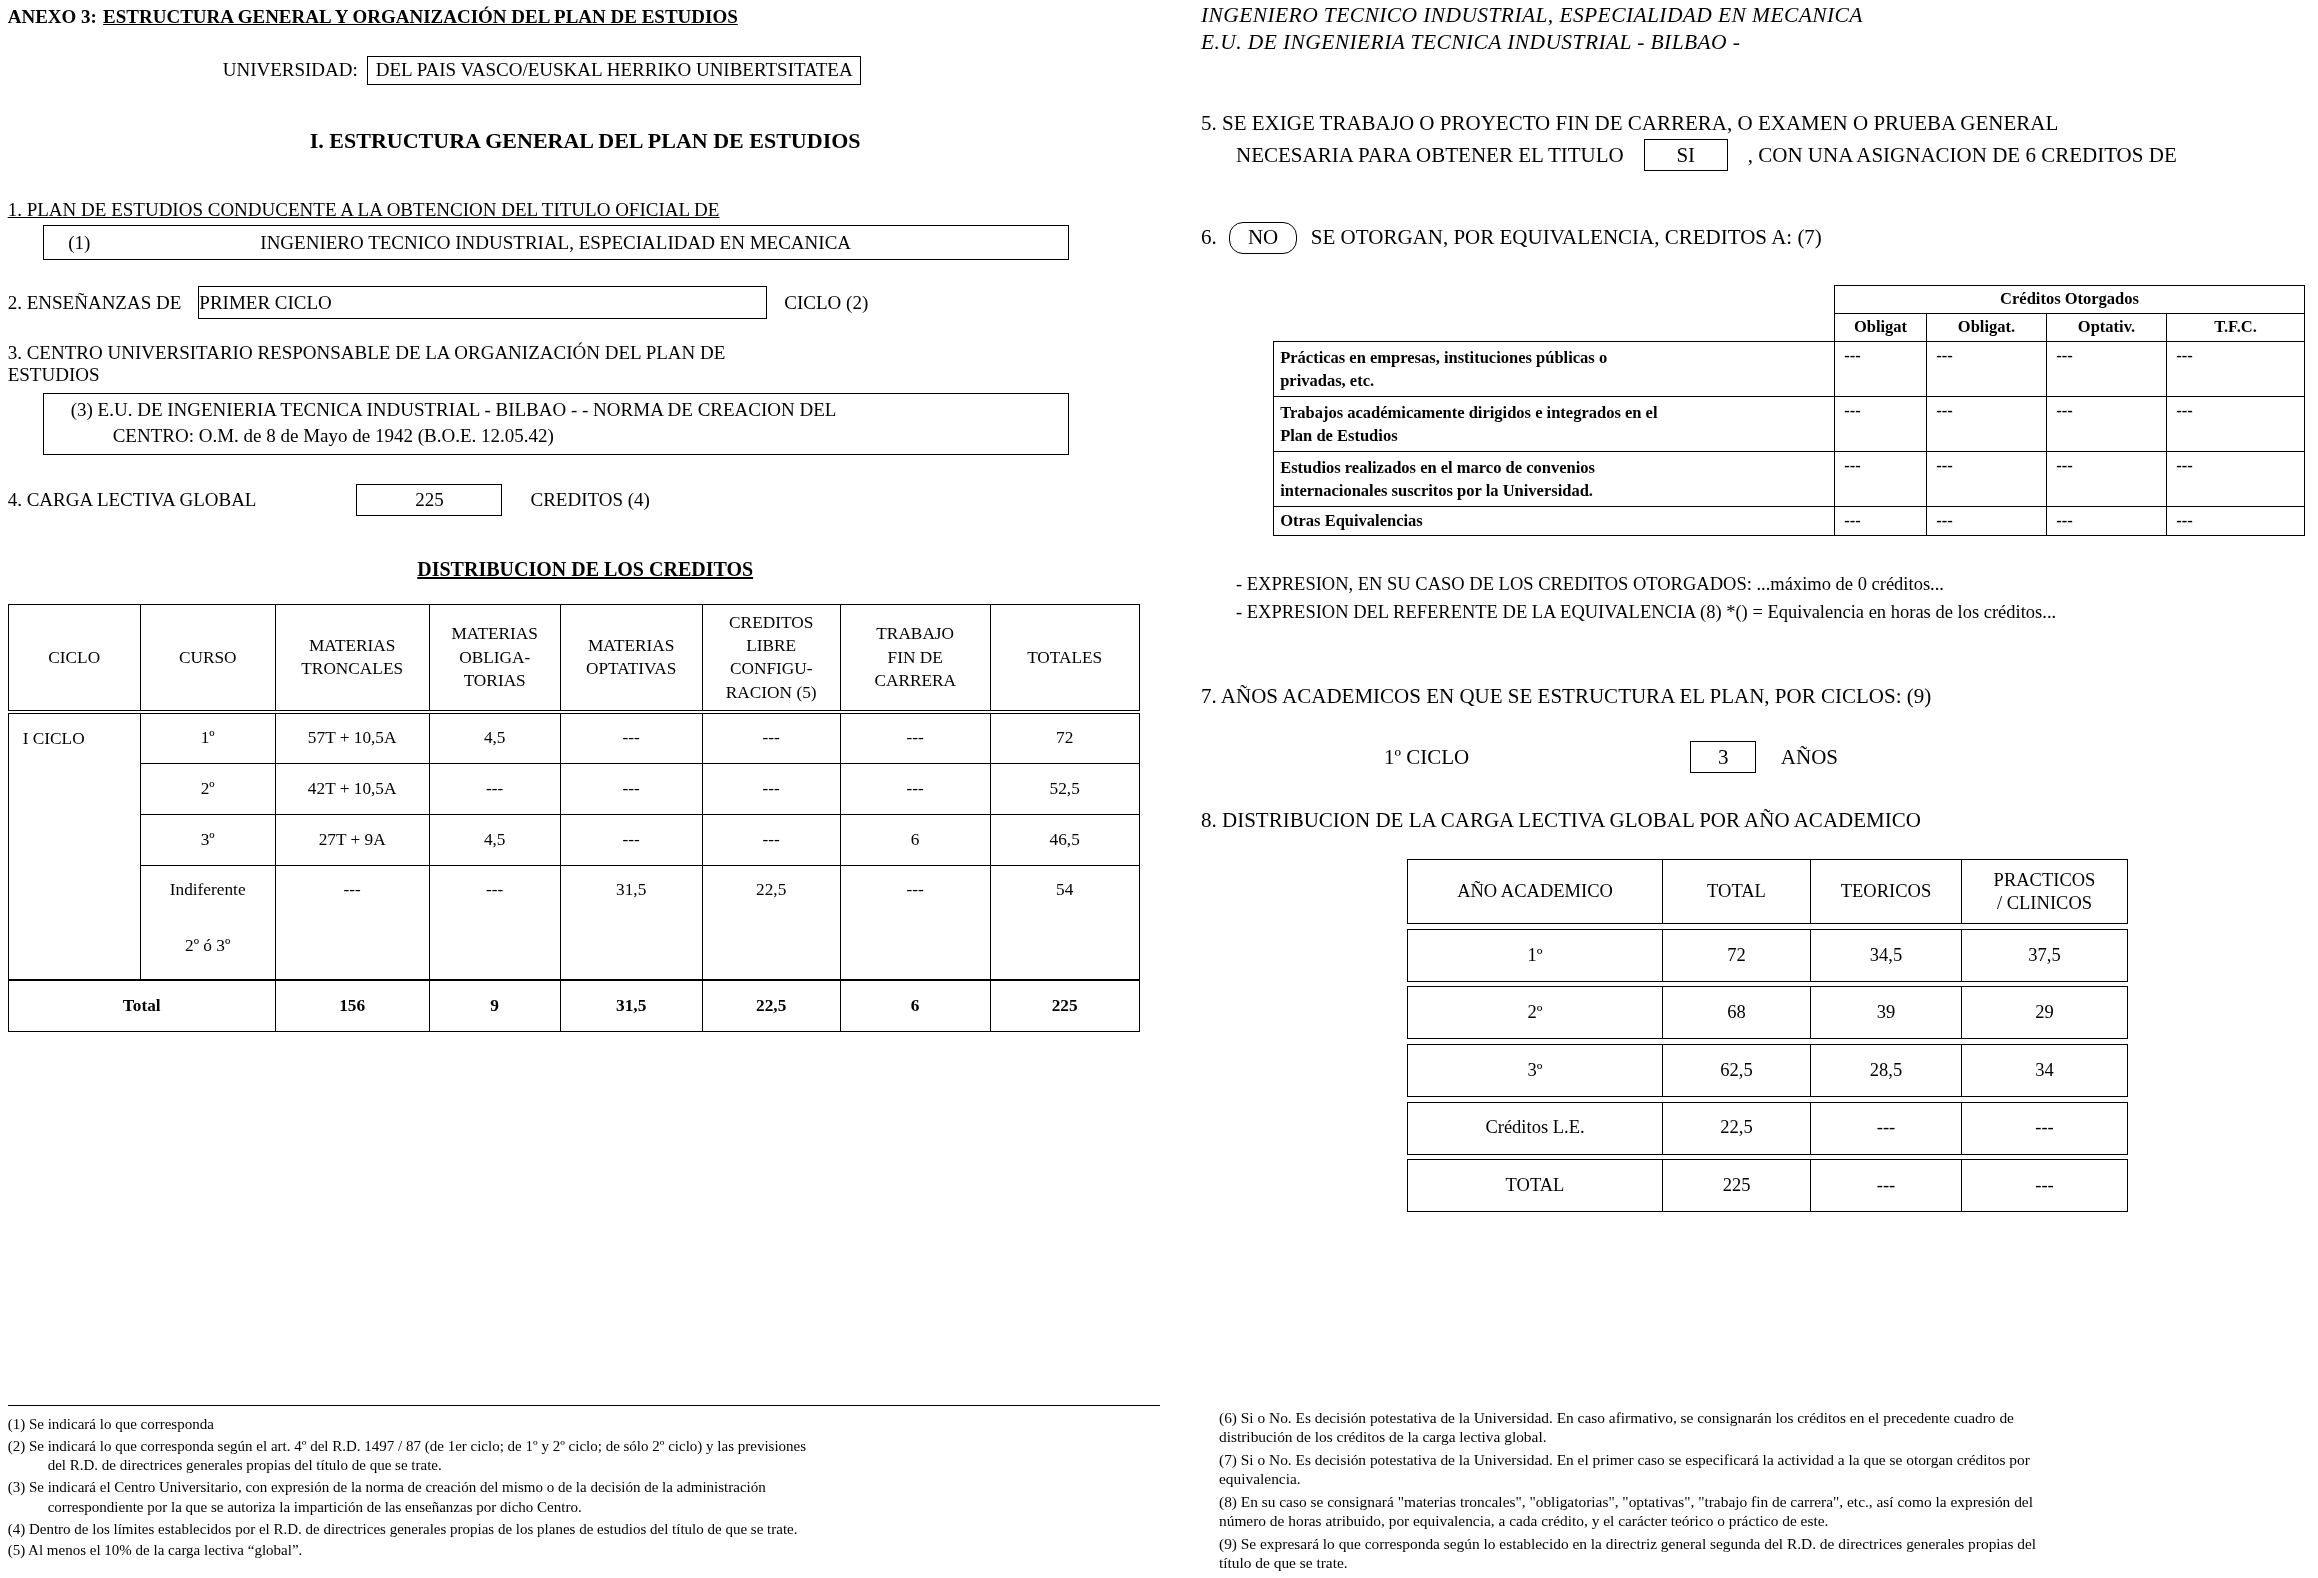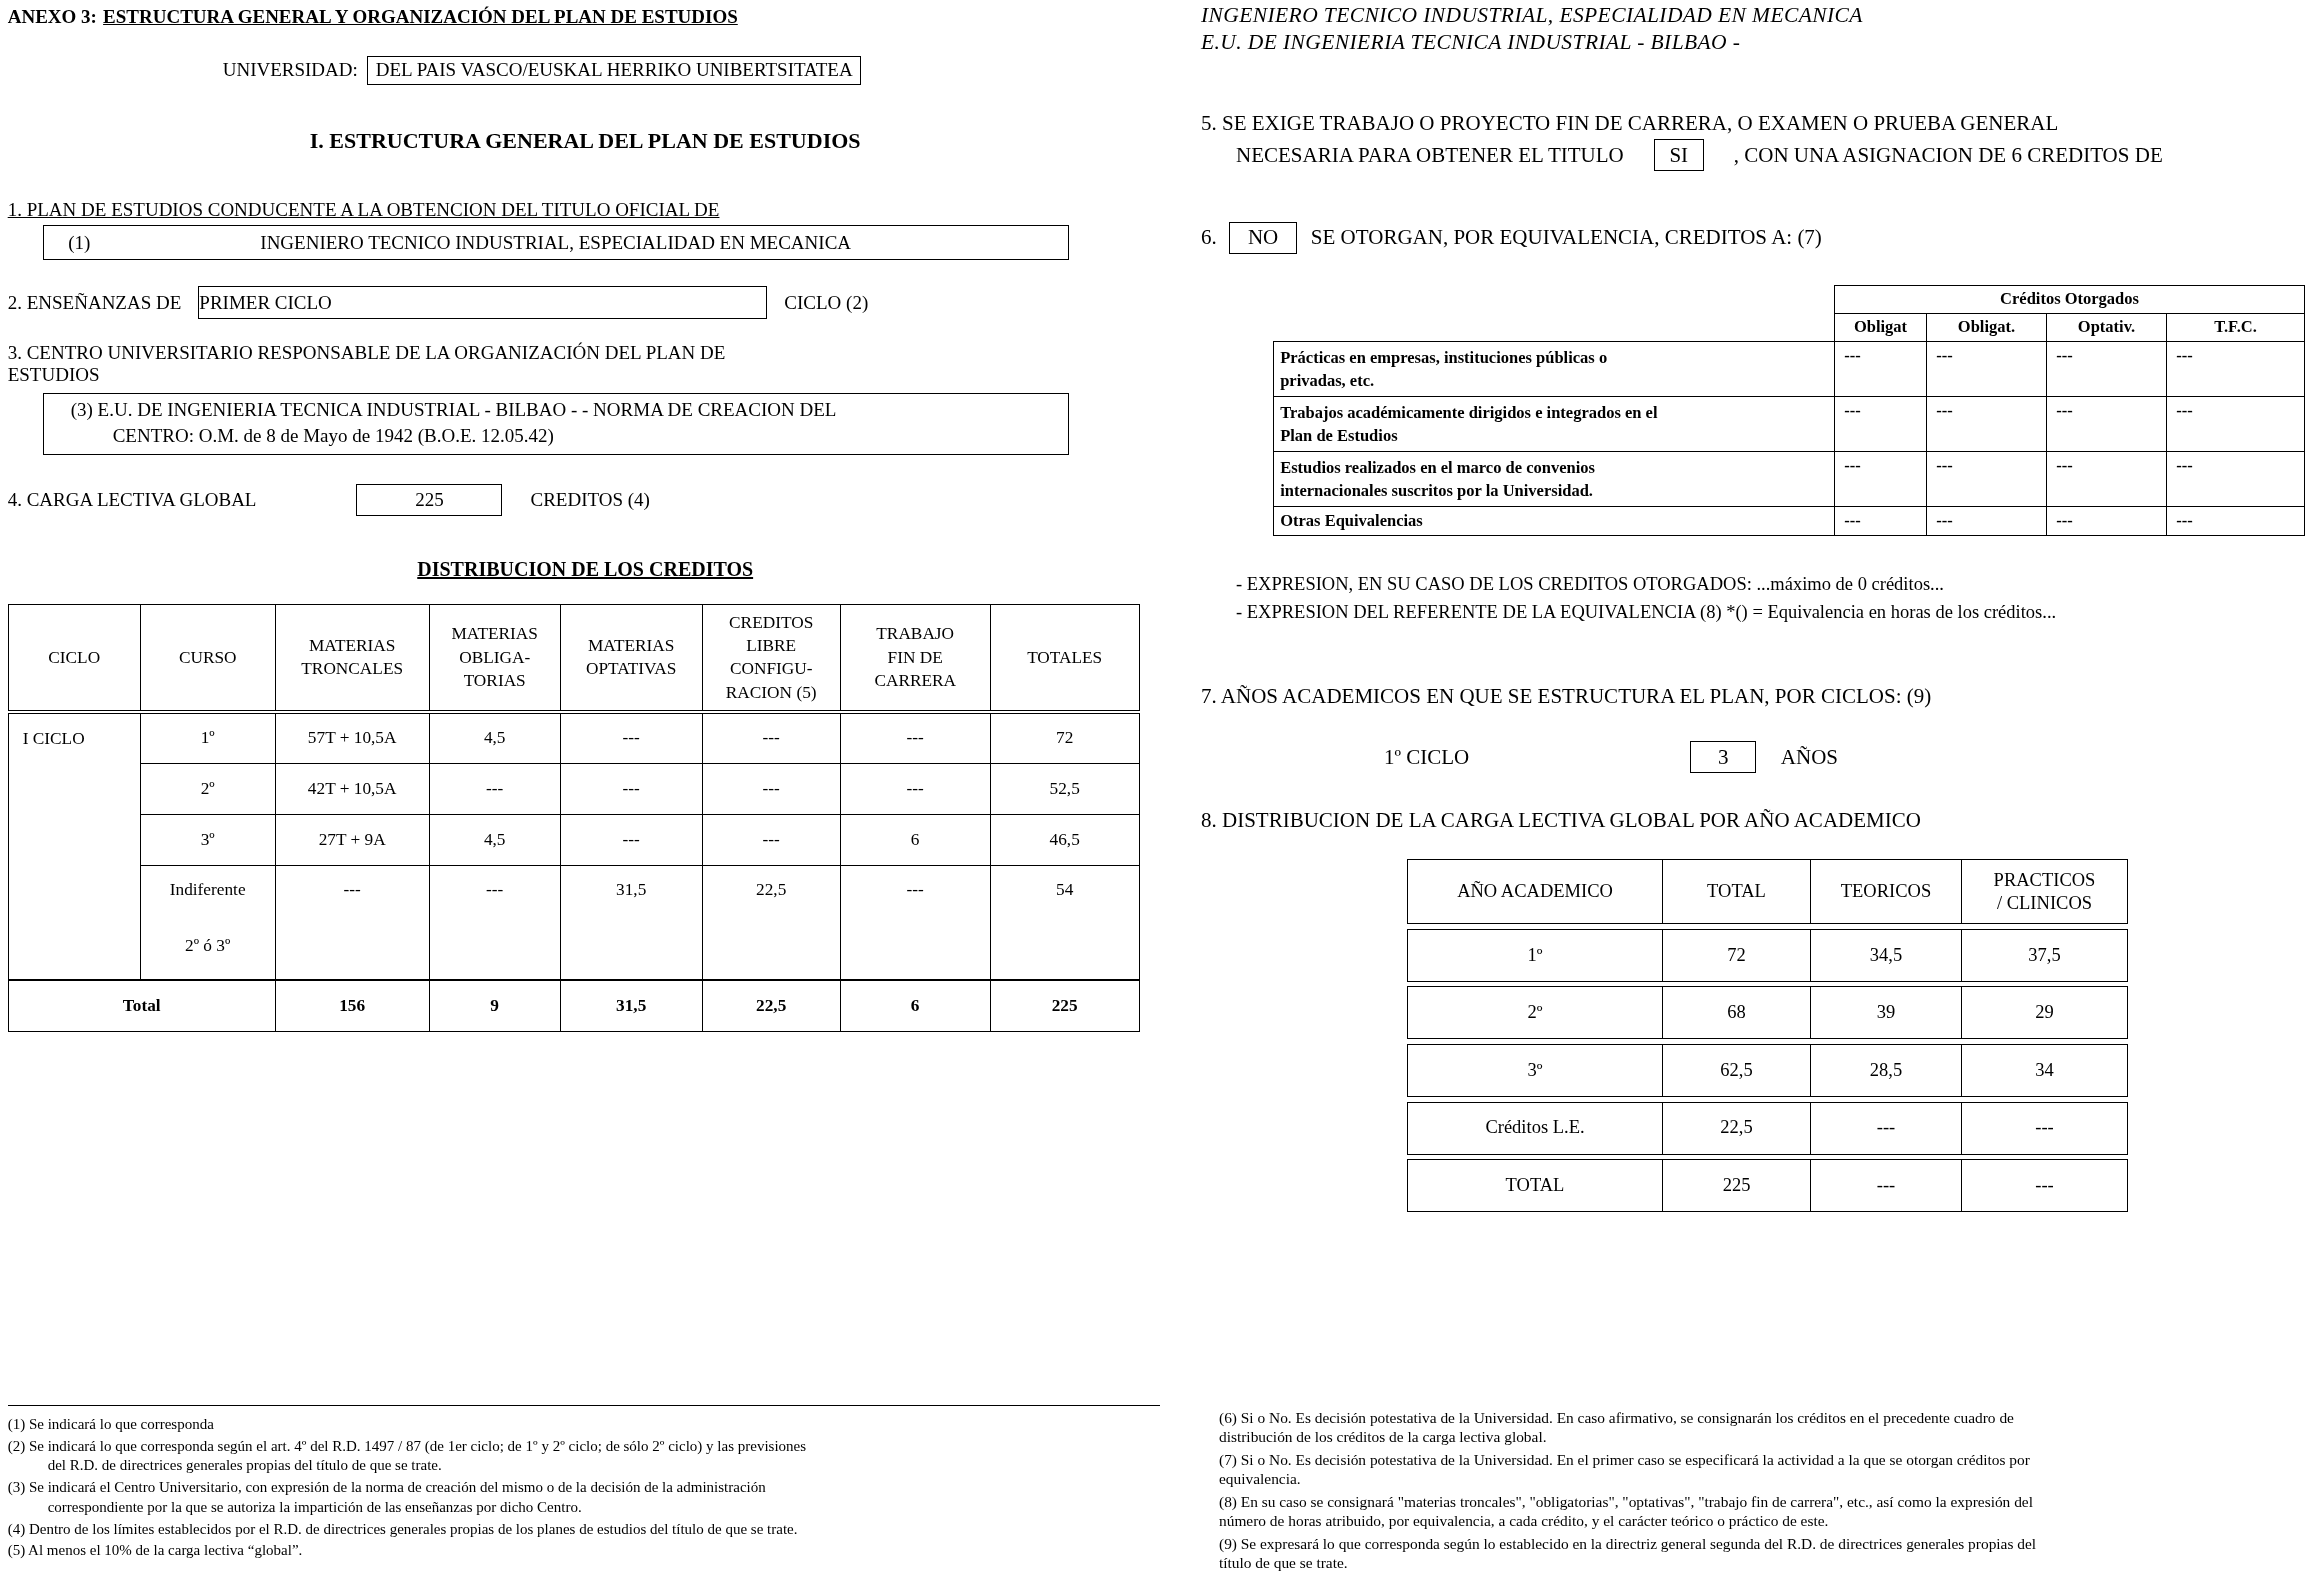--- a/index.html
+++ b/index.html
@@ -49,22 +49,22 @@
               padding-top: 9.2px; font-size: 15px; line-height: 1.3; }
   .fnotes-l .fn { padding-left: 40px; text-indent: -40px; white-space: pre-line; margin-bottom: 2.3px; }
 
   
   .col-r { position: absolute; left: 1201px; top: 1.5px; width: 1116px; font-size: 21px; }
   .r-head { font-style: italic; font-size: 21.5px; line-height: 1.3; letter-spacing: 0.4px; }
   .item5 { margin-top: 51px; line-height: 1.45; }
   .item5 .cont { padding-left: 35px; }
   .inline-box { display: inline-flex; align-items: center; justify-content: center;
                 border: 1.5px solid #000; height: 32px; vertical-align: middle; }
-  .si-box { width: 50px; margin: 0 30px; }
-  .no-box { width: 68px; margin: 0 12.3px; }
+  .si-box { width: 84px; margin: 0 20px; }
+  .no-box { width: 68px; margin: 0 12.3px; border-radius: 14px; }
   .item6 { margin-top: 51px; }
   .item6 .txt { margin-left: 1.5px; }
 
   table.equiv { margin-top: 31px; margin-left: 72px; border-collapse: collapse; table-layout: fixed;
                 width: 1032px; font-size: 16.5px; }
   table.equiv td { border: 1.5px solid #000; padding: 1.5px 6.2px; font-weight: bold; }
   table.equiv td.nb { border: none; }
   table.equiv tr.eh1 td, table.equiv tr.eh2 td { text-align: center; height: 28px; }
   table.equiv td.lbl { text-align: left; line-height: 1.4; }
   table.equiv td.val { text-align: left; vertical-align: top; padding-top: 3.8px; padding-left: 9.2px; }

